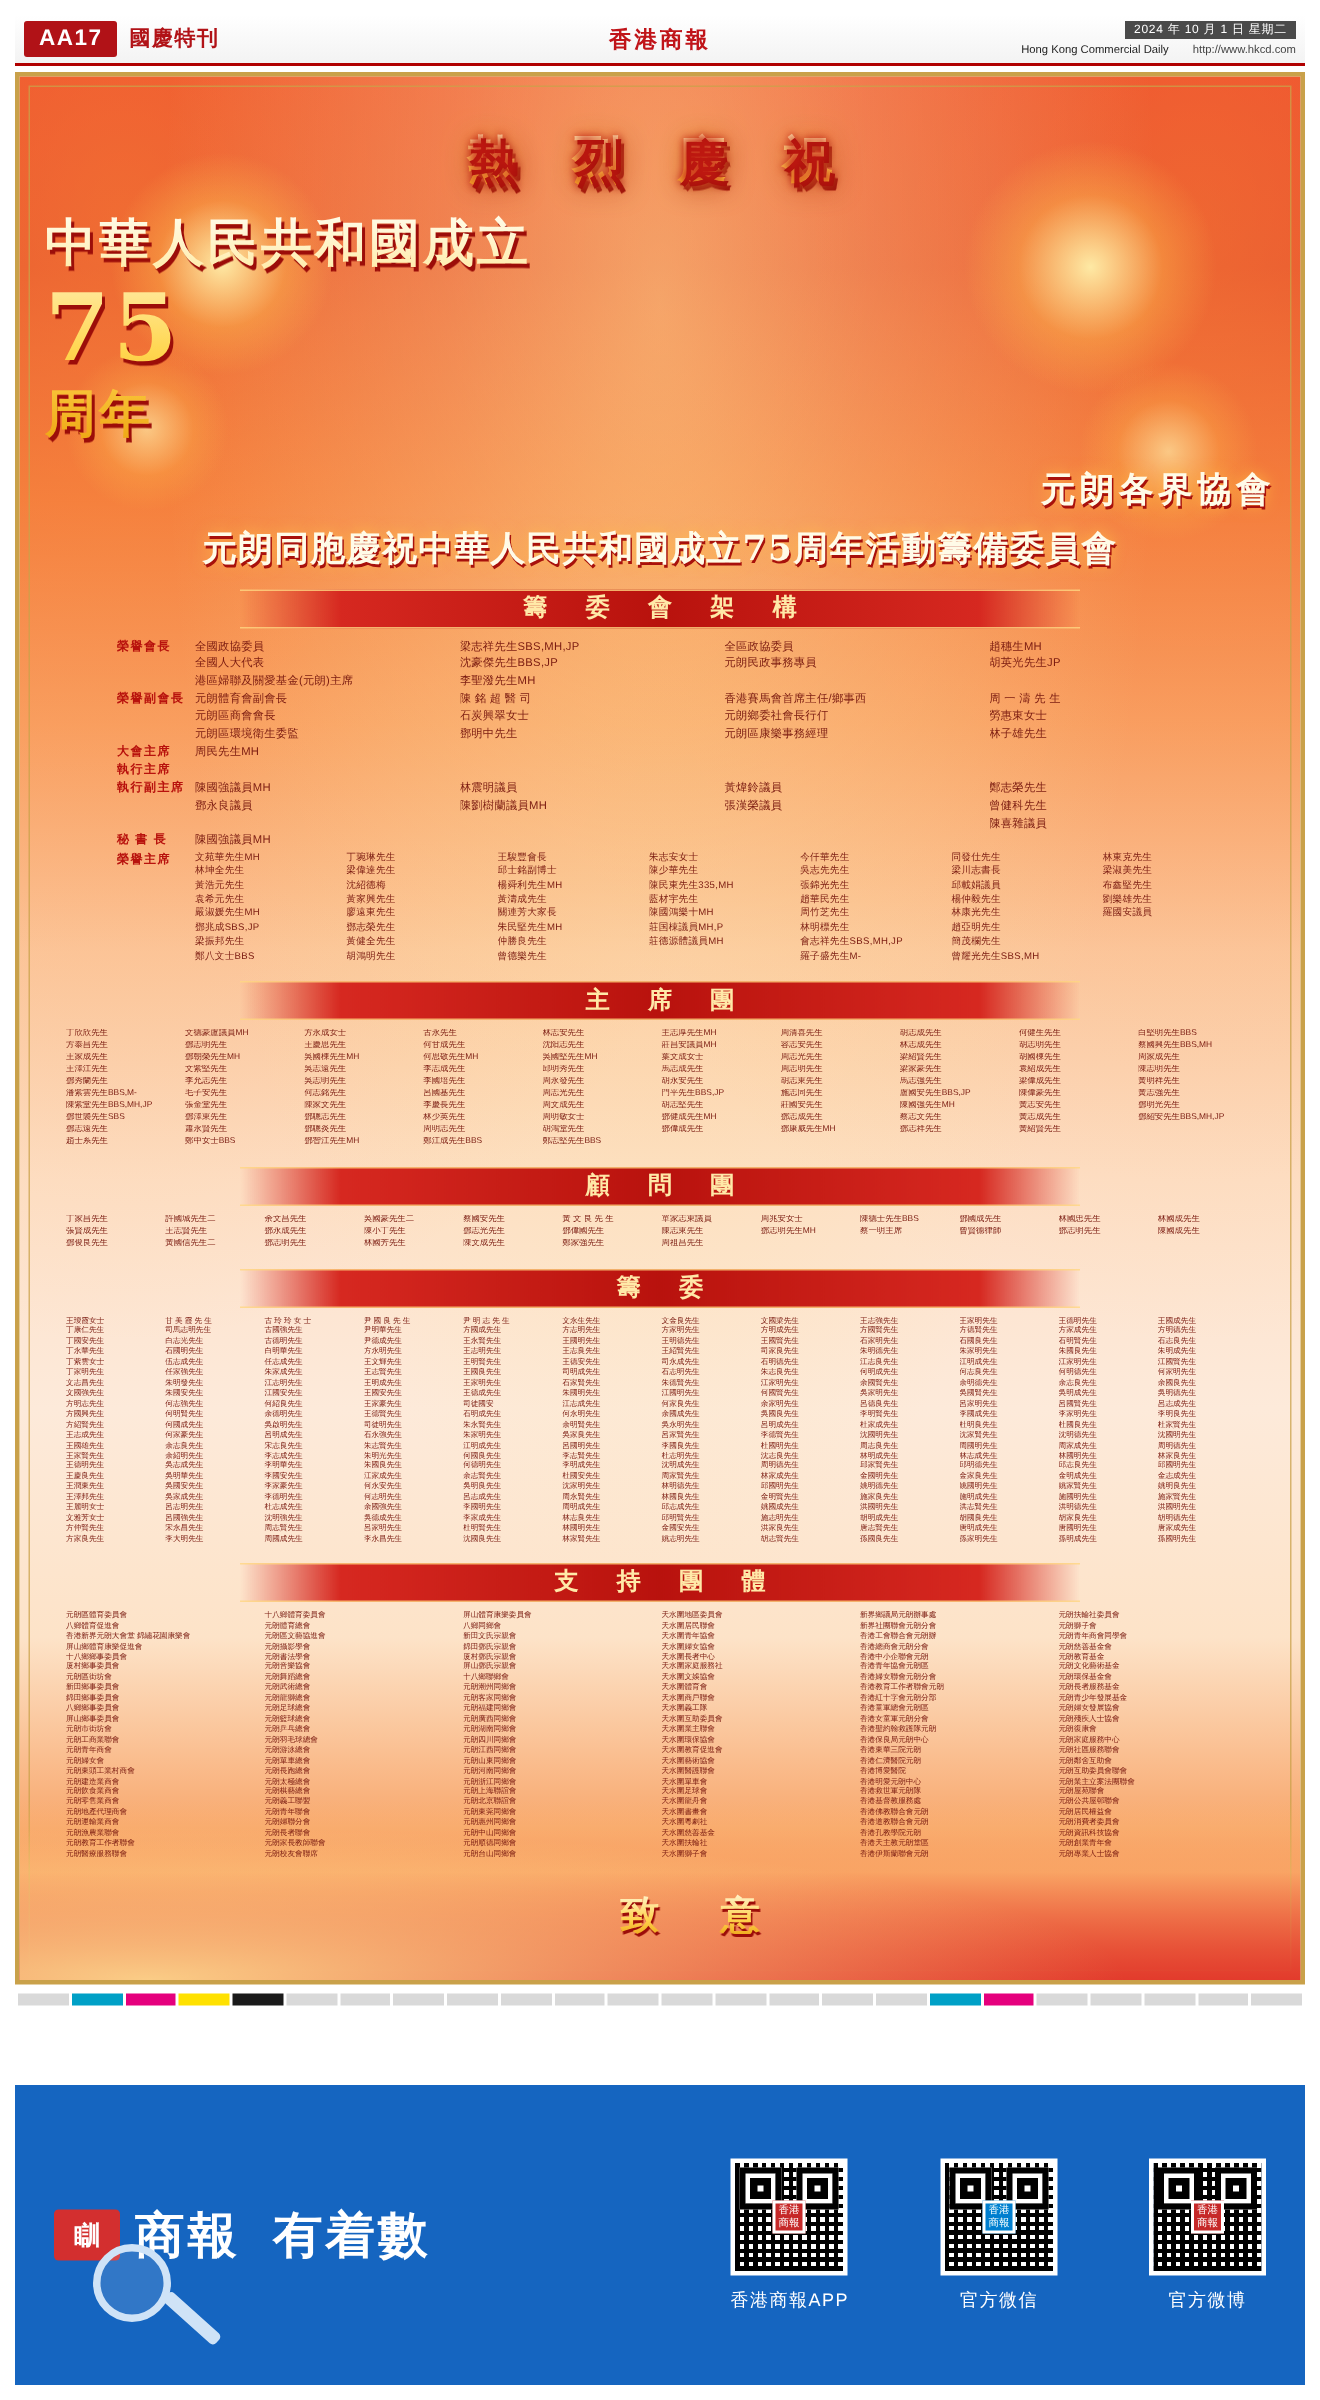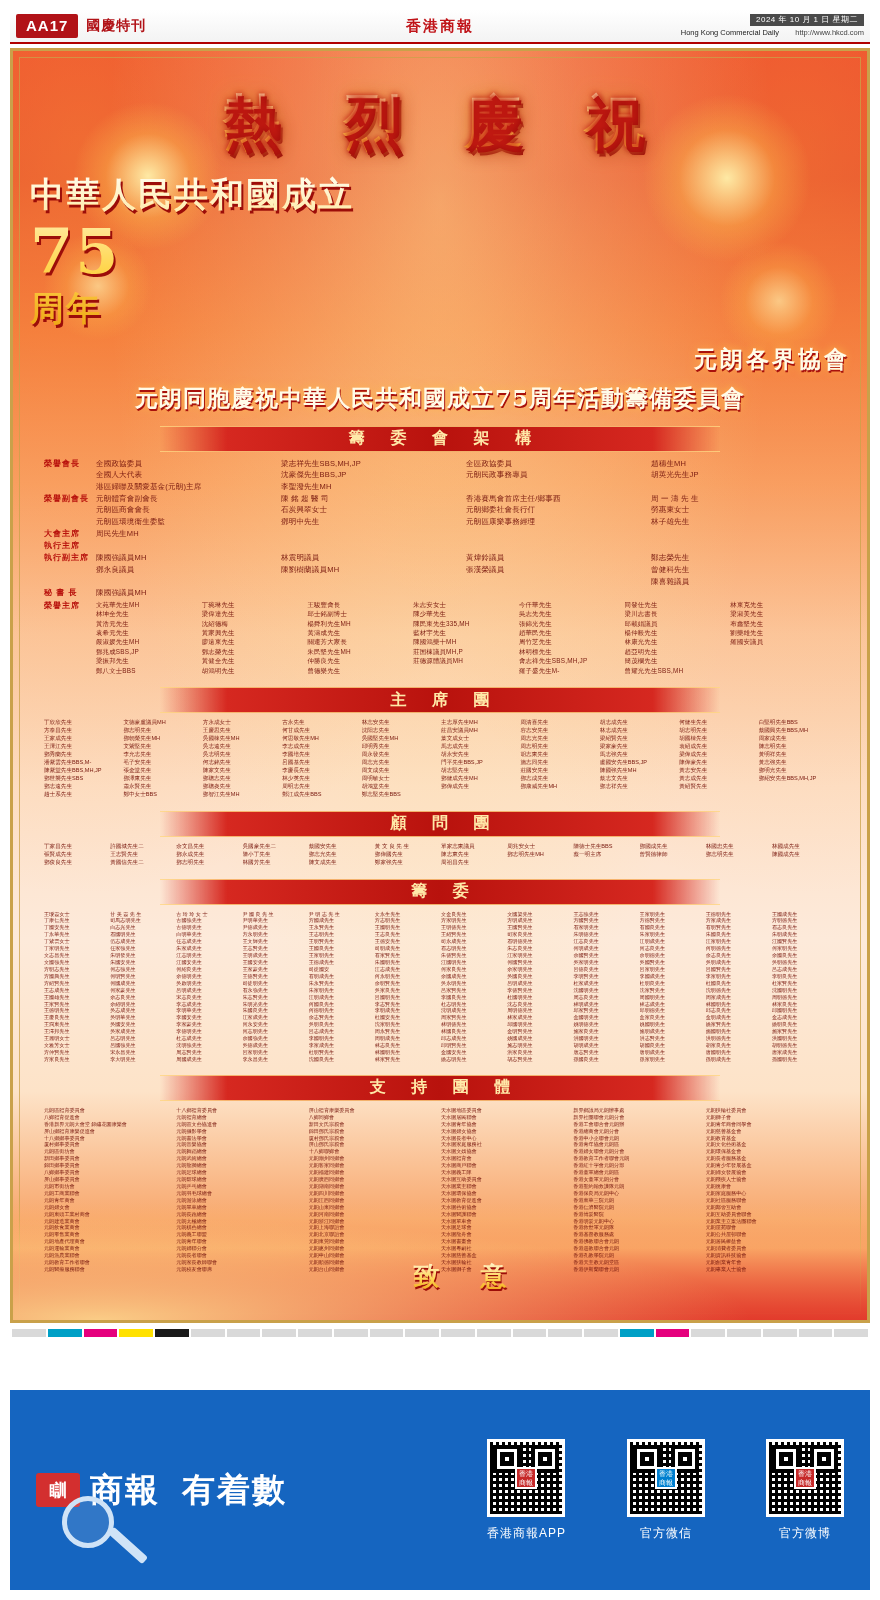--- a/index.html
+++ b/index.html
@@ -99,22 +99,22 @@
     pointer-events: none;
   }
   .fw1 { left: 60px;  top: 50px;  width: 150px; height: 150px; }
   .fw2 { right: 55px; top: 42px;  width: 170px; height: 170px; }
   .fw3 { left: 30px;  top: 180px; width: 110px; height: 110px; opacity:.7;}
   .fw4 { right: 28px; top: 190px; width: 120px; height: 120px; opacity:.7;}
 
   
   .headline-wrap { position: relative; text-align: center; padding-top: 22px; z-index: 3; }
   .hl-1 {
-    font-family: Liberation Mono, monospace;
-    font-size: 58px;
+    font-family: Liberation Sans, sans-serif;
+    font-size: 33px;
     font-weight: bold;
     color: #fff7d6;
     letter-spacing: 14px;
     text-shadow: 0 0 6px #c21a12, 2px 3px 0 #a8110c, 0 0 18px rgba(255,200,80,.9);
     background: linear-gradient(#fffbe6, #ffd24d 60%, #f3a712);
     -webkit-background-clip: text;
     background-clip: text;
     color: transparent;
     filter: drop-shadow(2px 3px 0 #9c0d09);
   }
@@ -187,20 +187,21 @@
     line-height: 1.55;
     letter-spacing: .2px;
   }
   .rowlabel {
     width: 52px;
     flex: 0 0 52px;
     color: #b8120d;
     font-weight: bold;
     font-size: 8px;
     letter-spacing: 1px;
+    margin-left: 34px;
   }
   .cols { display: flex; flex: 1; }
   .col { flex: 1; padding-right: 4px; }
   .col div { white-space: nowrap; overflow: hidden; text-overflow: clip; }
 
   .grid {
     display: flex;
     gap: 2px;
     font-size: 6.2px;
     color: #7a1a10;

